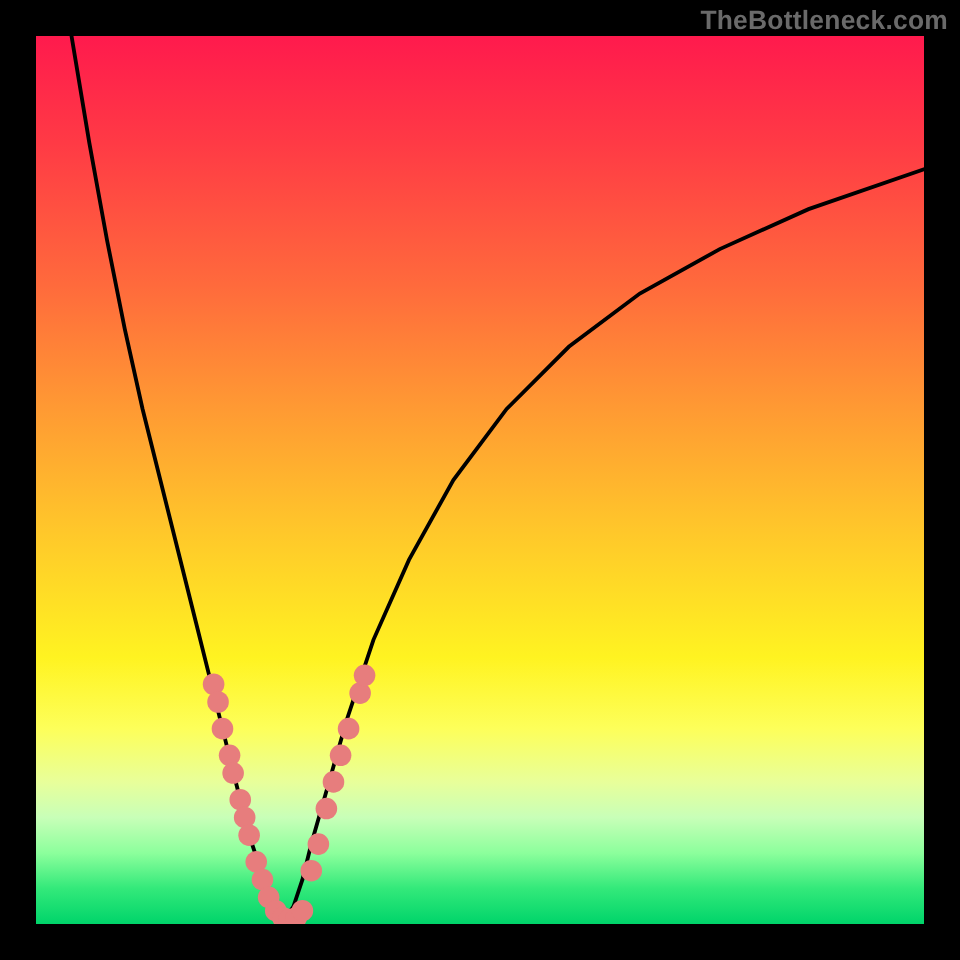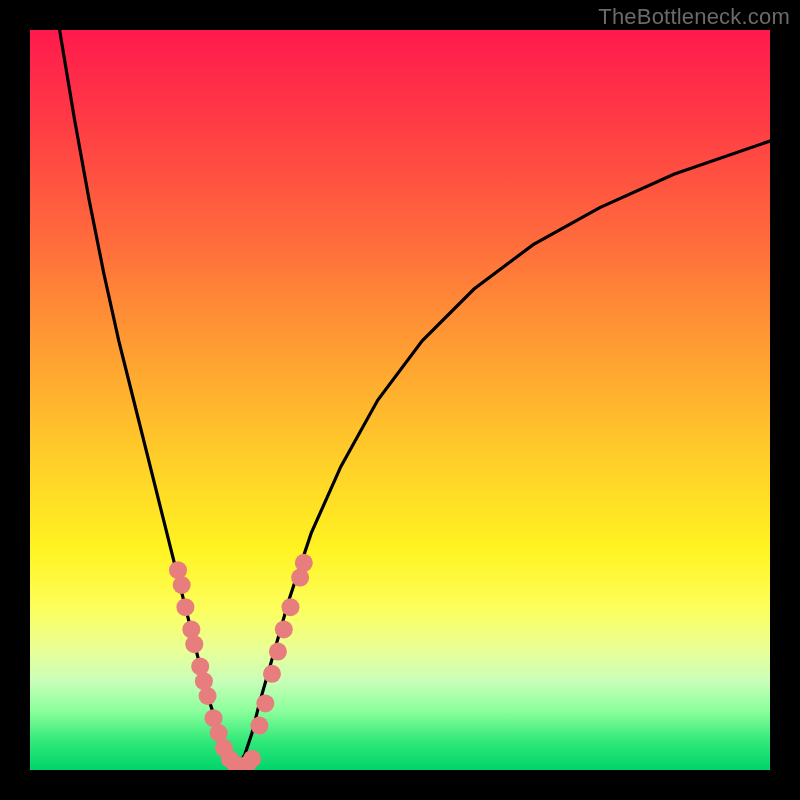--- a/index.html
+++ b/index.html
@@ -32,21 +32,21 @@
       #00d46a 100%
     );
   }
   .watermark {
     position: absolute;
     top: 4px;
     right: 10px;
     color: #6a6a6a;
     font-size: 22px;
     letter-spacing: 0.2px;
-    font-weight: 400;
+    font-weight: 700;
     z-index: 5;
     user-select: none;
   }
   svg.plot {
     position: absolute;
     left: 30px;
     top: 30px;
     width: 740px;
     height: 740px;
     z-index: 3;

